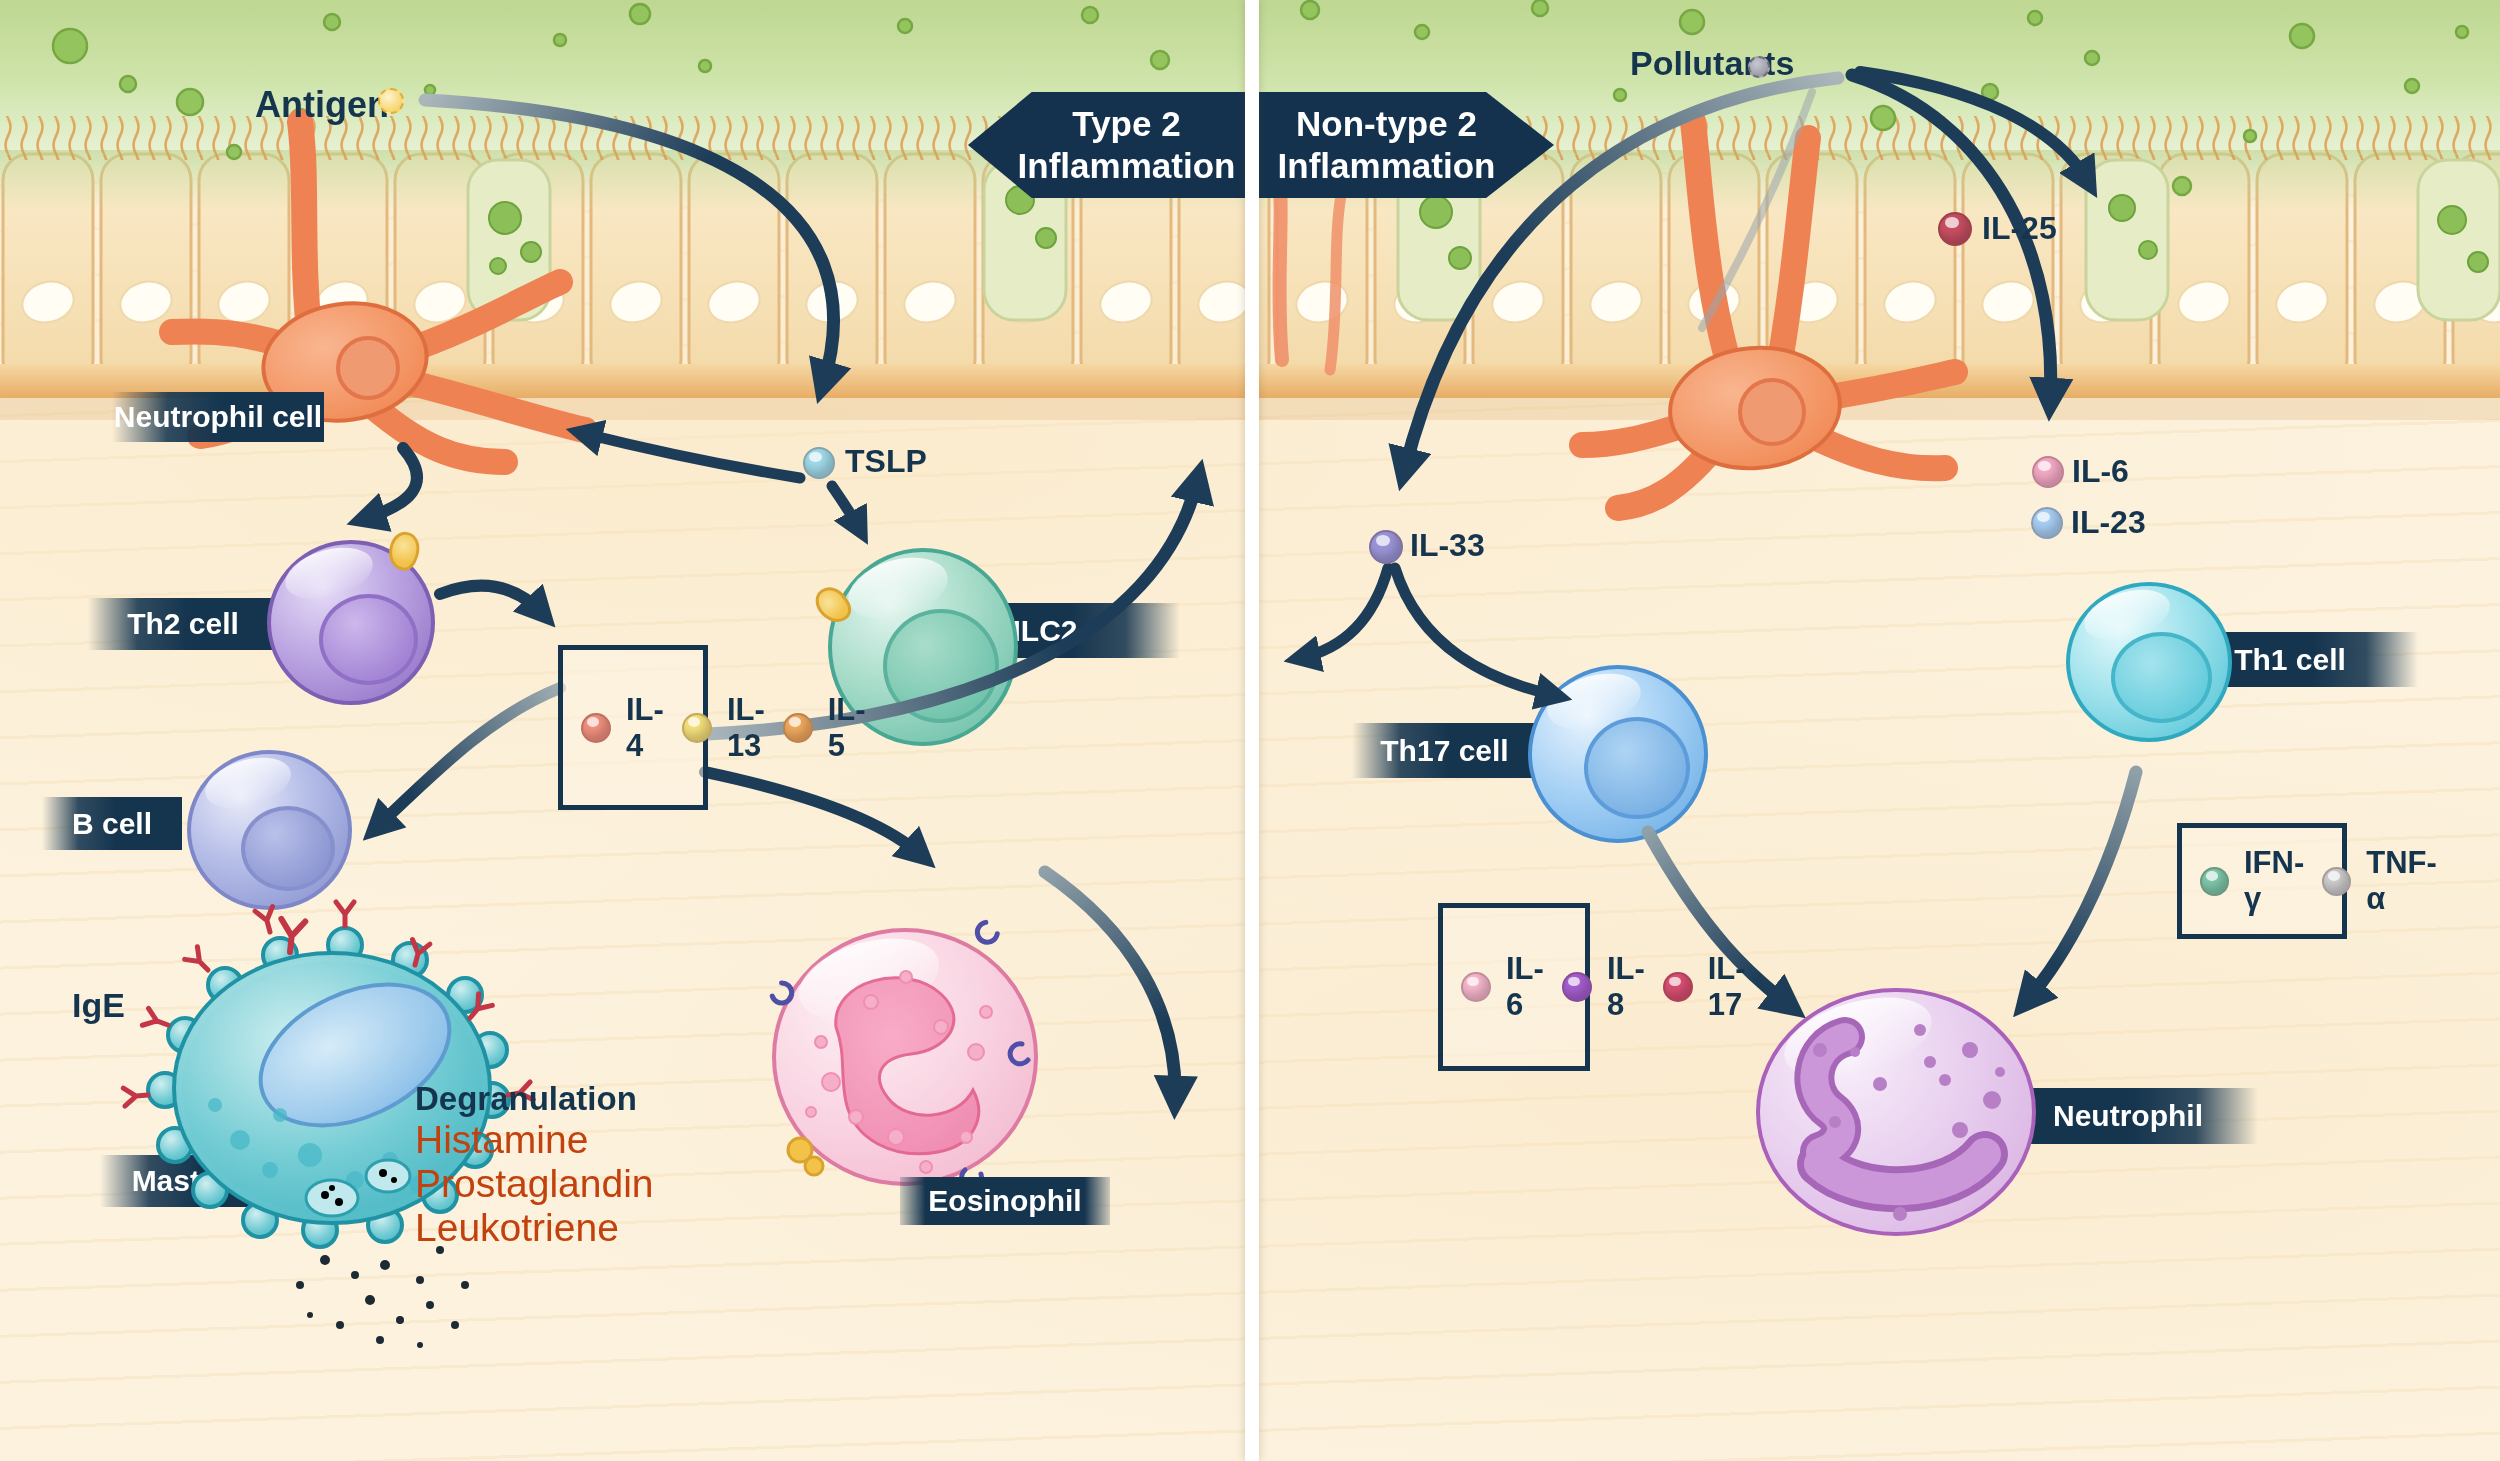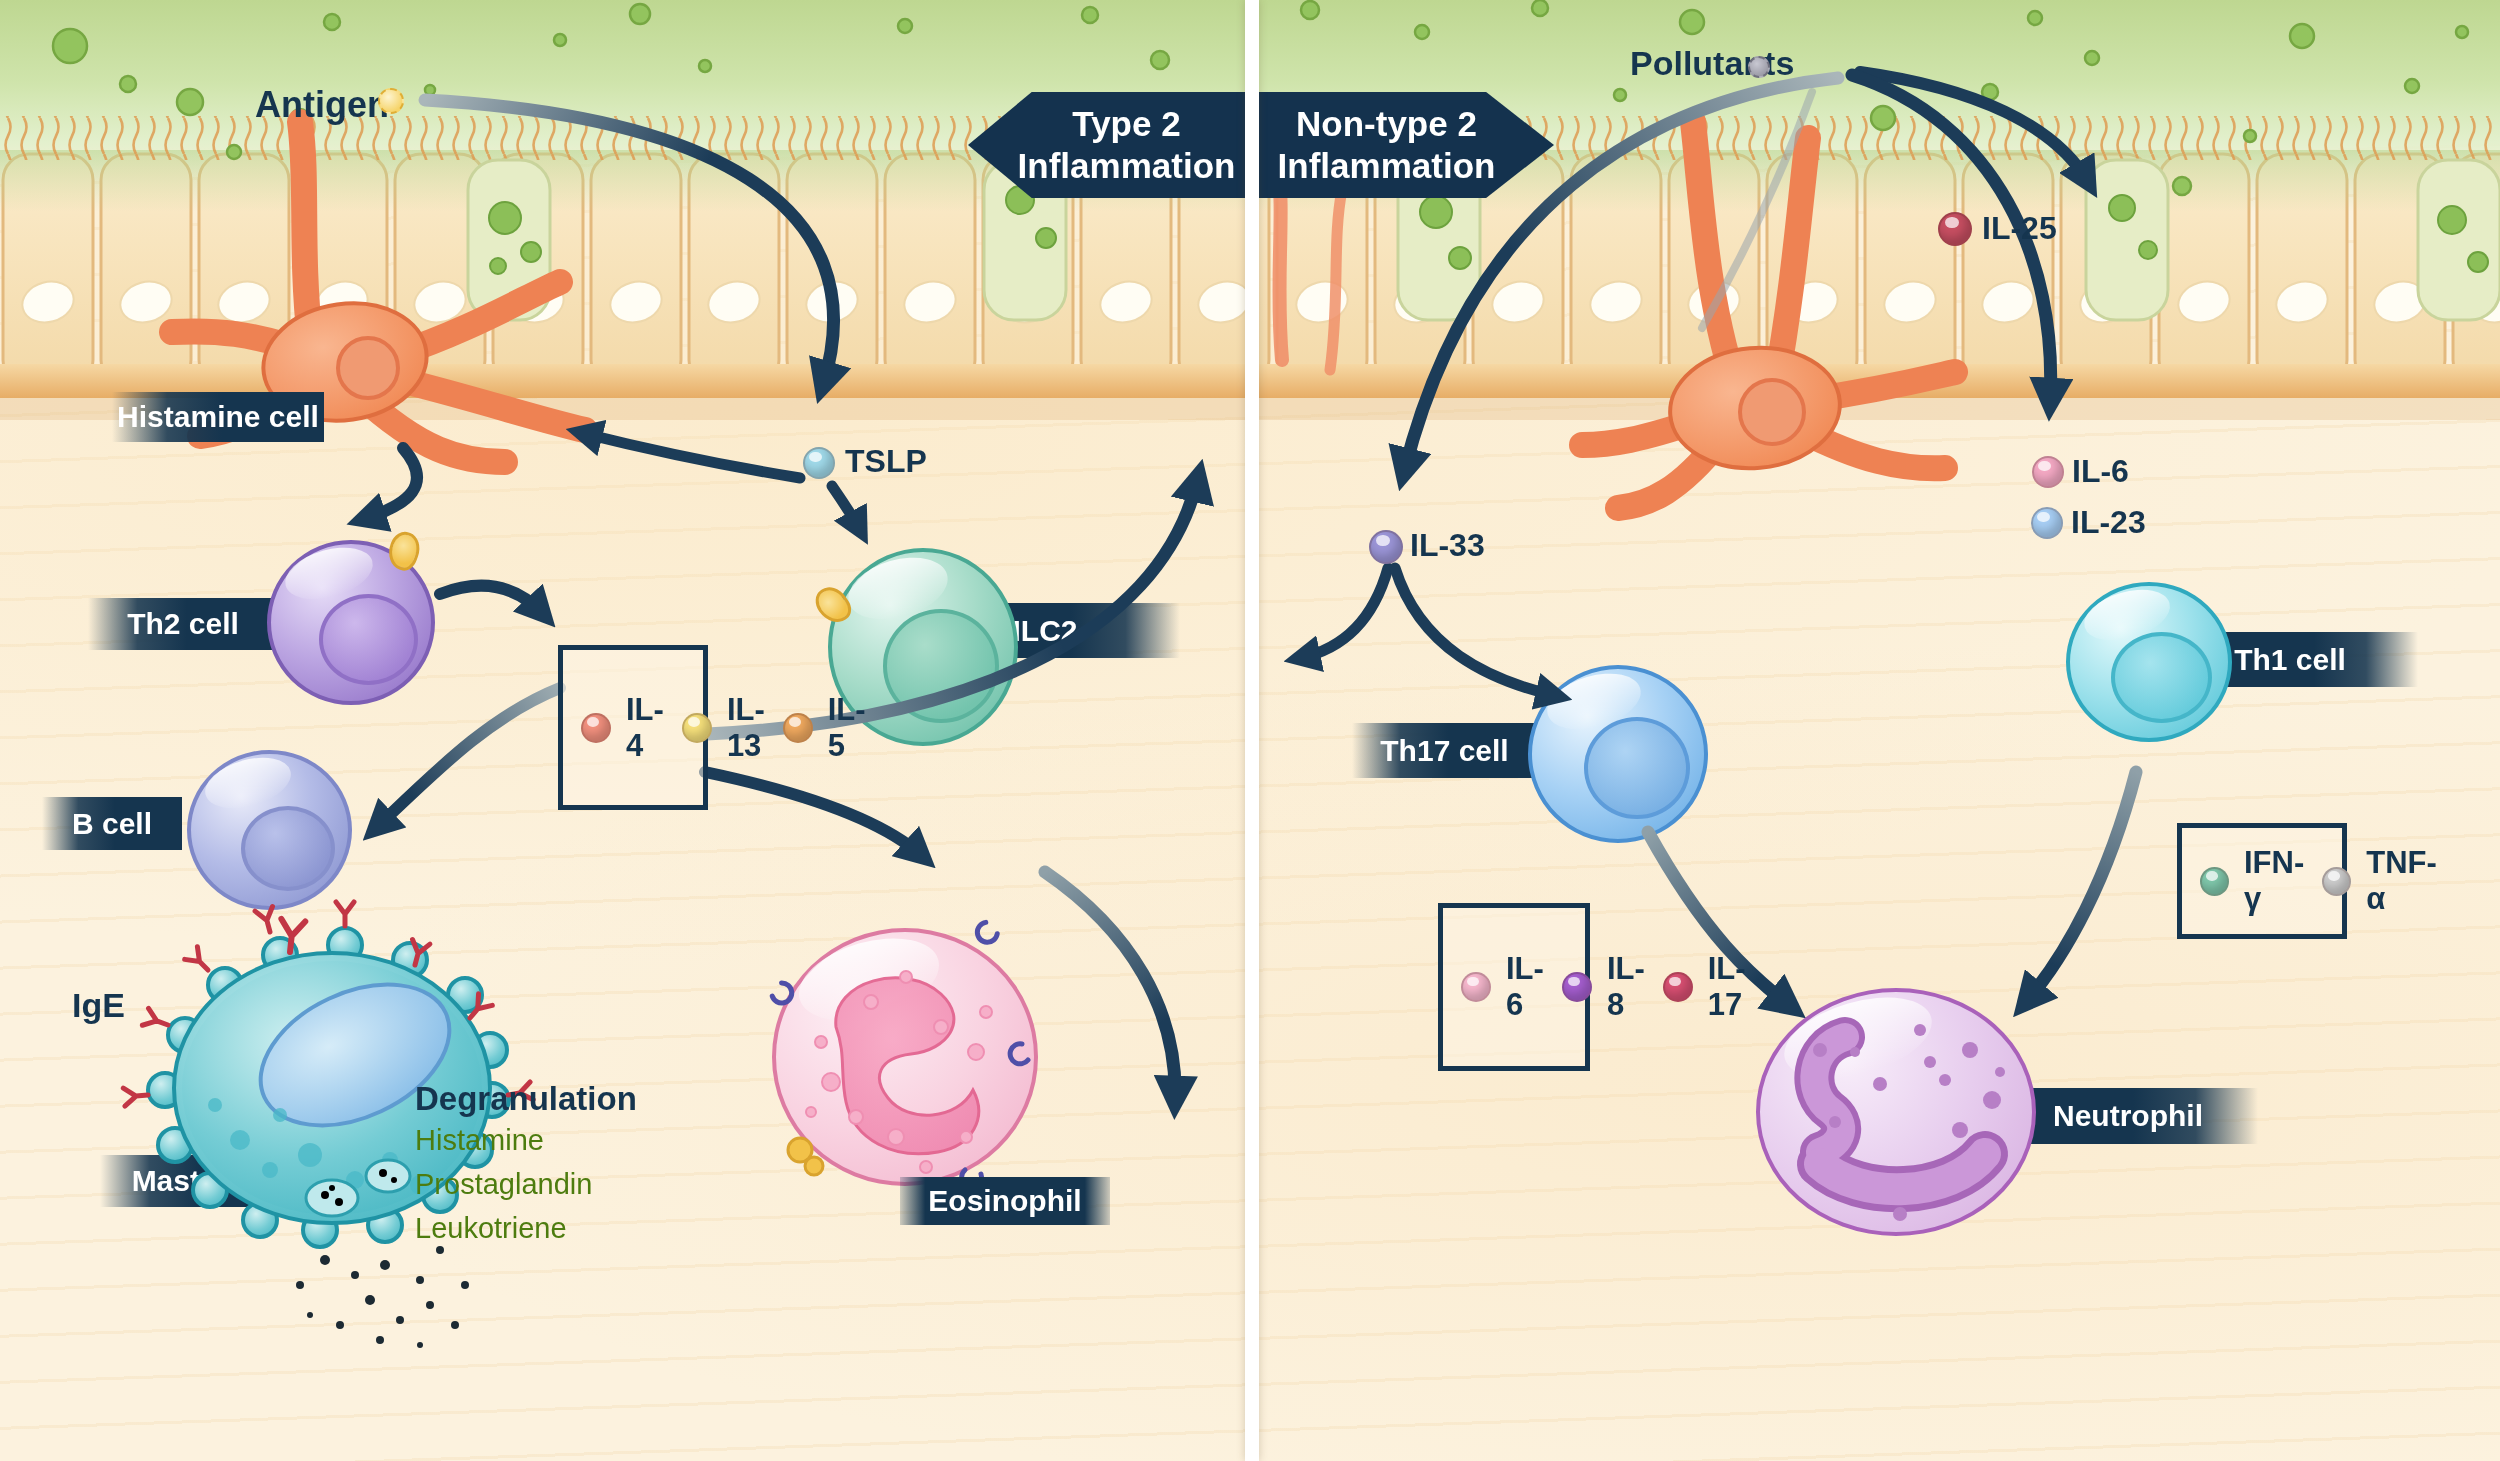--- a/index.html
+++ b/index.html
@@ -55,21 +55,21 @@
   .c-ilc2{background:radial-gradient(circle at 32% 28%, #e2f5ee 0%, #a7dcc9 45%, #72c3ac 85%);border:4px solid #49a893}
   .n-ilc2{left:28%;top:30%;width:64%;height:60%;background:radial-gradient(circle at 35% 30%, #a9ddca, #73c4ad 75%);border:4px solid #5bb39d;box-sizing:border-box}
   .c-th17{background:radial-gradient(circle at 32% 28%, #e8f4fd 0%, #a8d2f5 45%, #74b3e8 85%);border:4px solid #4a90d2}
   .n-th17{left:30%;top:28%;width:62%;height:60%;background:radial-gradient(circle at 38% 32%, #aed4f4, #7ab1e4 75%);border:4px solid #5d9cda;box-sizing:border-box}
   .c-th1{background:radial-gradient(circle at 32% 28%, #e4f9fb 0%, #9fe2ec 45%, #62cadb 85%);border:4px solid #2fa9bf}
   .n-th1{left:26%;top:30%;width:64%;height:60%;background:radial-gradient(circle at 38% 32%, #a5e4ee, #66ccdc 75%);border:4px solid #45b6c9;box-sizing:border-box}
   .c-eos{background:radial-gradient(circle at 32% 28%, #fdf0f5 0%, #f9d3e1 50%, #f3b8cf 90%);border:4px solid #dd7ba2}
   .c-neu{background:radial-gradient(circle at 32% 28%, #f8eefa 0%, #e7cdee 50%, #d9b3e2 90%);border:4px solid #a961ba}
   .recp{position:absolute;width:24px;height:32px;background:radial-gradient(circle at 40% 35%, #fae39a, #f2c249 70%);
         border:3px solid #d9a32e;border-radius:46% 54% 40% 60%;z-index:7}
-  .deg-line{font-size:29px;color:#4d7c0f;line-height:44px}
+  .deg-line{font-size:39px;color:#c2410c;line-height:44px}
 </style>
 </head>
 <body>
 
 <div class="abs sky"></div>
 
 <svg class="layer" width="2500" height="1461" viewBox="0 0 2500 1461">
   <defs>
     <linearGradient id="cellg" x1="0" y1="0" x2="0" y2="1">
       <stop offset="0" stop-color="#fbeccc"></stop>
@@ -184,21 +184,21 @@
       <path d="M1810 400 C 1880 390, 1920 380, 1955 372"></path>
     </g>
     <ellipse cx="1755" cy="408" rx="85" ry="60" fill="url(#dcg)" stroke="#df6e3f" stroke-width="4" transform="rotate(-5 1755 408)"></ellipse>
     <circle cx="1772" cy="412" r="32" fill="#f09a72" stroke="#e4764c" stroke-width="4"></circle>
     <path d="M1282 360 C 1275 280, 1285 220, 1278 160" stroke="#f0906a" stroke-width="14" stroke-linecap="round" fill="none" opacity="0.9"></path>
     <path d="M1330 370 C 1340 300, 1332 240, 1342 190" stroke="#f0906a" stroke-width="11" stroke-linecap="round" fill="none" opacity="0.85"></path>
   </g>
 </svg>
 
 <div class="pill pill-l" style="left:112px;top:392px;width:212px;height:50px">
-  <span>Histamine cell</span>
+  <span>Neutrophil cell</span>
   </div>
 <div class="pill pill-l" style="left:88px;top:598px;width:190px;height:52px">
   <span>Th2 cell</span>
   </div>
 <div class="pill pill-l" style="left:42px;top:797px;width:140px;height:53px">
   <span>B cell</span>
   </div>
 <div class="pill pill-l" style="left:100px;top:1155px;width:190px;height:52px">
   <span>Mast cell</span>
   </div>

